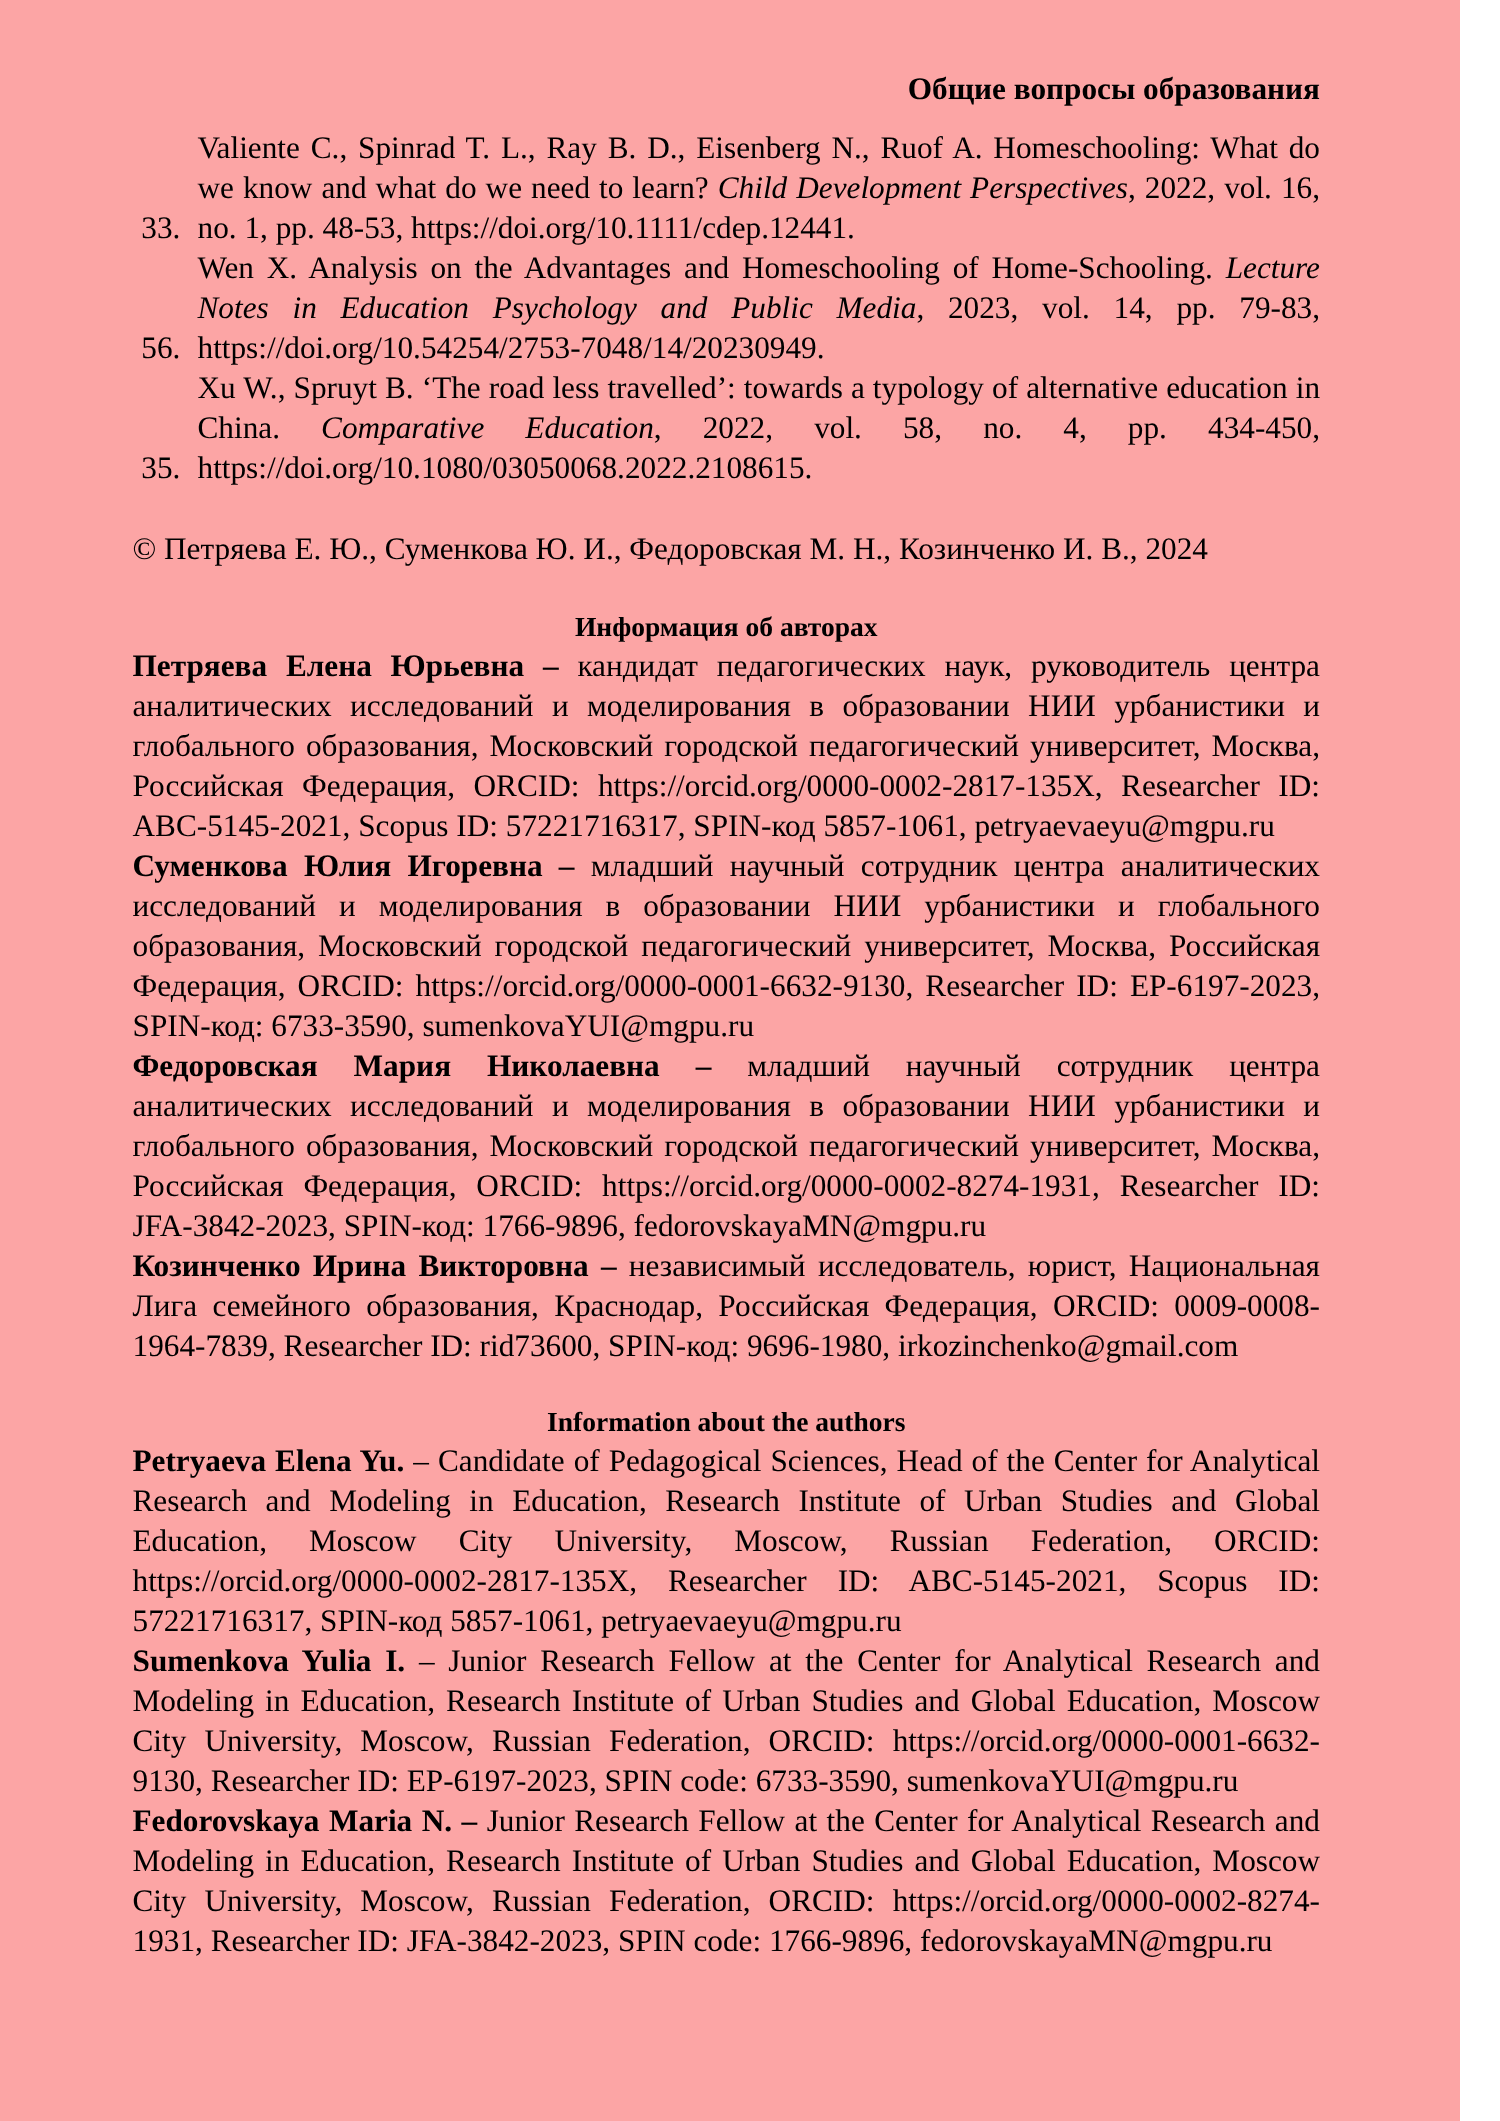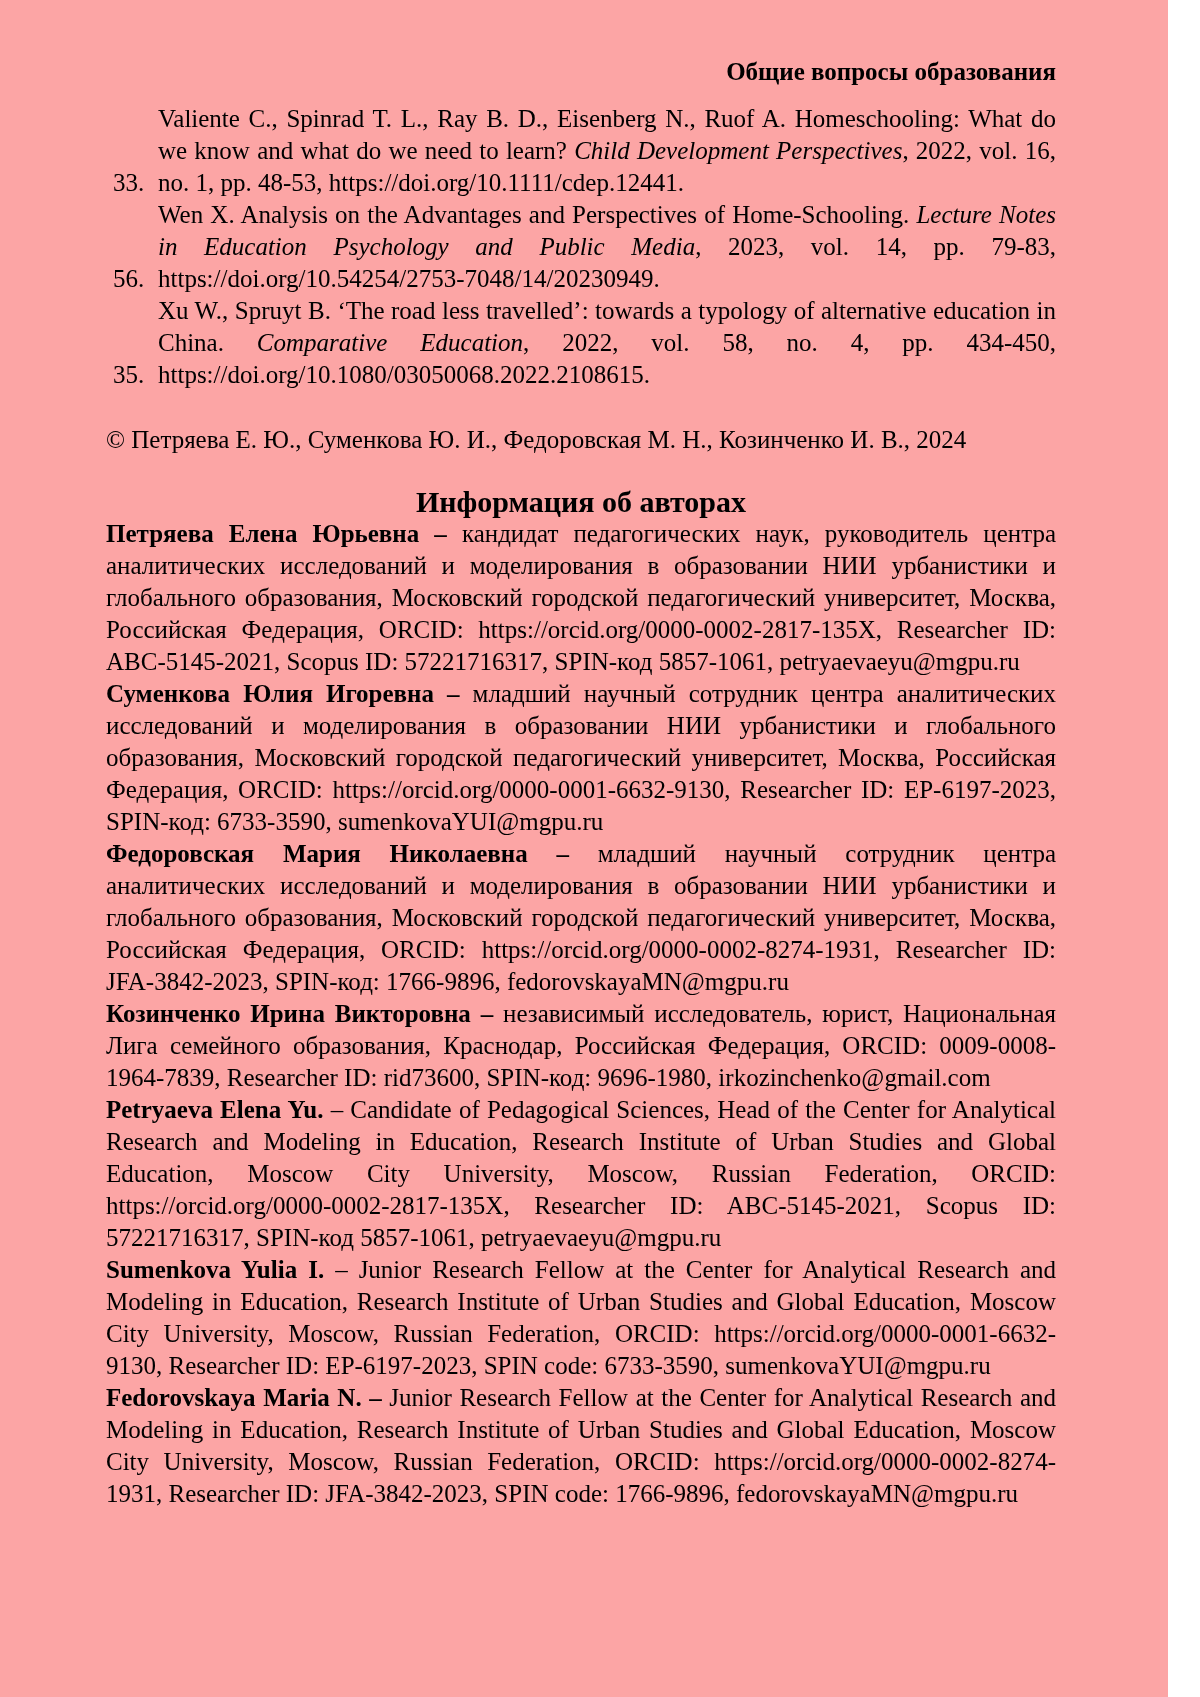--- a/index.html
+++ b/index.html
@@ -41,21 +41,21 @@
   }
   .ref-body {
     flex: 1;
     text-align: justify;
   }
   .copyright {
     margin: 33px 0 0 0;
   }
   .section-heading {
     margin: 30px 0 0 0;
-    font-size: 30px;
+    font-size: 22px;
     font-weight: bold;
     text-align: center;
     line-height: 32px;
   }
   .section-heading.en {
     margin-top: 28px;
   }
   .author-entry {
     margin: 0;
     text-align: justify;
@@ -75,39 +75,40 @@
 
   <div class="running-head">Общие вопросы образования</div>
 
   <div class="references">
     <div class="ref">
       <div class="ref-num">33.</div>
       <div class="ref-body"><span>Valiente C., Spinrad T. L., Ray B. D., Eisenberg N., Ruof A. Homeschooling: What do we know and what do we need to learn? </span><span class="seg-i">Child Development Perspectives</span><span>, 2022, vol. 16, no. 1, pp. 48-53, https://doi.org/10.1111/cdep.12441.</span></div>
     </div>
     <div class="ref">
       <div class="ref-num">56.</div>
-      <div class="ref-body"><span>Wen X. Analysis on the Advantages and Perspectives of Home-Schooling. </span><span class="seg-i">Lecture Notes in Education Psychology and Public Media</span><span>, 2023, vol. 14, pp. 79-83, https://doi.org/10.54254/2753-7048/14/20230949.</span></div>
+      <div class="ref-body"><span>Wen X. Analysis on the Advantages and Homeschooling of Home-Schooling. </span><span class="seg-i">Lecture Notes in Education Psychology and Public Media</span><span>, 2023, vol. 14, pp. 79-83, https://doi.org/10.54254/2753-7048/14/20230949.</span></div>
     </div>
     <div class="ref">
       <div class="ref-num">35.</div>
       <div class="ref-body"><span>Xu W., Spruyt B. ‘The road less travelled’: towards a typology of alternative education in China. </span><span class="seg-i">Comparative Education</span><span>, 2022, vol. 58, no. 4, pp. 434-450, https://doi.org/10.1080/03050068.2022.2108615.</span></div>
     </div>
   </div>
 
   <p class="copyright">© Петряева Е. Ю., Суменкова Ю. И., Федоровская М. Н., Козинченко И. В., 2024</p>
 
   <h2 class="section-heading">Информация об авторах</h2>
 
   <div>
     <p class="author-entry"><span class="seg-b">Петряева Елена Юрьевна –</span><span> кандидат педагогических наук, руководитель центра аналитических исследований и моделирования в образовании НИИ урбанистики и глобального образования, Московский городской педагогический университет, Москва, Российская Федерация, ORCID: https://orcid.org/0000-0002-2817-135X, Researcher ID: ABC-5145-2021, Scopus ID: 57221716317, SPIN-код 5857-1061, petryaevaeyu@mgpu.ru</span></p>
     <p class="author-entry"><span class="seg-b">Суменкова Юлия Игоревна –</span><span> младший научный сотрудник центра аналитических исследований и моделирования в образовании НИИ урбанистики и глобального образования, Московский городской педагогический университет, Москва, Российская Федерация, ORCID: https://orcid.org/0000-0001-6632-9130, Researcher ID: EP-6197-2023, SPIN-код: 6733-3590, sumenkovaYUI@mgpu.ru</span></p>
     <p class="author-entry"><span class="seg-b">Федоровская Мария Николаевна –</span><span> младший научный сотрудник центра аналитических исследований и моделирования в образовании НИИ урбанистики и глобального образования, Московский городской педагогический университет, Москва, Российская Федерация, ORCID: https://orcid.org/0000-0002-8274-1931, Researcher ID: JFA-3842-2023, SPIN-код: 1766-9896, fedorovskayaMN@mgpu.ru</span></p>
     <p class="author-entry"><span class="seg-b">Козинченко Ирина Викторовна –</span><span> независимый исследователь, юрист, Национальная Лига семейного образования, Краснодар, Российская Федерация, ORCID: 0009-0008-1964-7839, Researcher ID: rid73600, SPIN-код: 9696-1980, irkozinchenko@gmail.com</span></p>
   </div>
 
+  <h2 class="section-heading en">Information about the authors</h2>
 
   <div>
     <p class="author-entry"><span class="seg-b">Petryaeva Elena Yu.</span><span> – Candidate of Pedagogical Sciences, Head of the Center for Analytical Research and Modeling in Education, Research Institute of Urban Studies and Global Education, Moscow City University, Moscow, Russian Federation, ORCID: https://orcid.org/0000-0002-2817-135X, Researcher ID: ABC-5145-2021, Scopus ID: 57221716317, SPIN-код 5857-1061, petryaevaeyu@mgpu.ru</span></p>
     <p class="author-entry"><span class="seg-b">Sumenkova Yulia I.</span><span> – Junior Research Fellow at the Center for Analytical Research and Modeling in Education, Research Institute of Urban Studies and Global Education, Moscow City University, Moscow, Russian Federation, ORCID:  https://orcid.org/0000-0001-6632-9130, Researcher ID: EP-6197-2023, SPIN code: 6733-3590, sumenkovaYUI@mgpu.ru</span></p>
     <p class="author-entry"><span class="seg-b">Fedorovskaya Maria N. –</span><span> Junior Research Fellow at the Center for Analytical Research and Modeling in Education, Research Institute of Urban Studies and Global Education, Moscow City University, Moscow, Russian Federation, ORCID: https://orcid.org/0000-0002-8274-1931, Researcher ID: JFA-3842-2023, SPIN code: 1766-9896, fedorovskayaMN@mgpu.ru</span></p>
   </div>
 
 
 </div>
 

